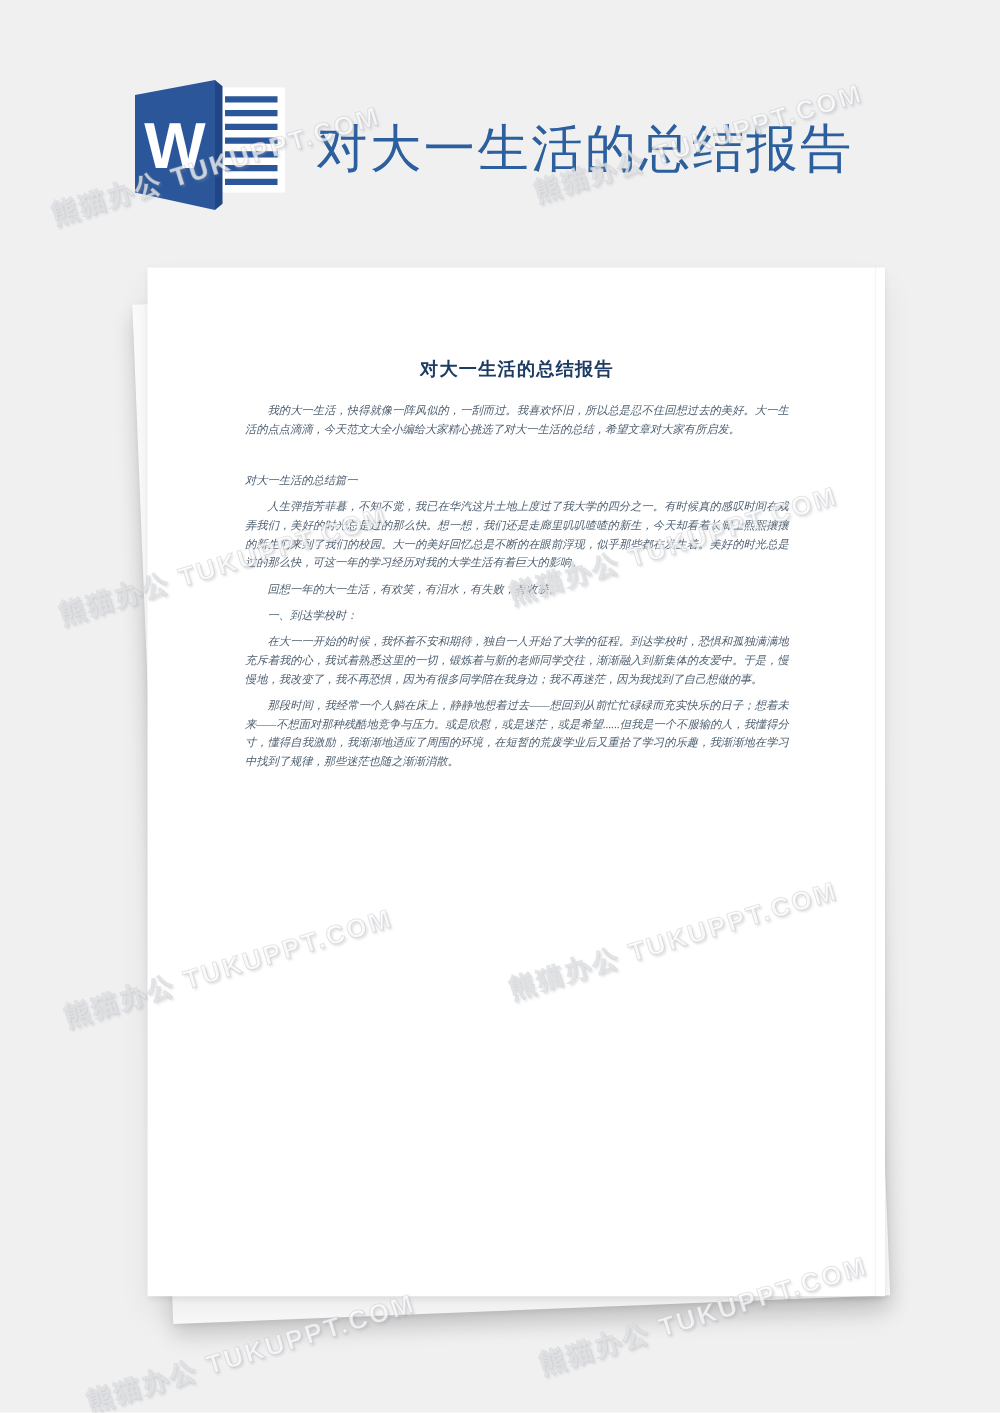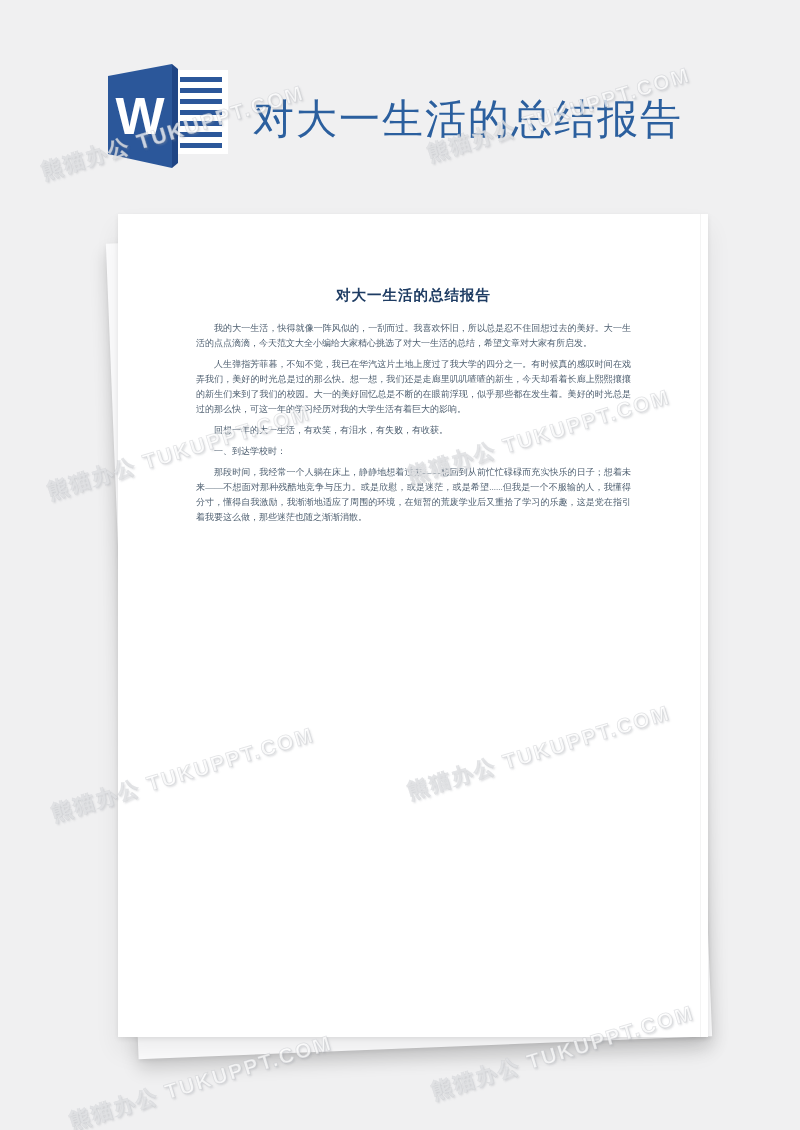--- a/index.html
+++ b/index.html
@@ -44,20 +44,21 @@
     margin:0 0 16px 0;text-align:center;
     font-size:14.5px;font-weight:bold;letter-spacing:1px;
     color:var(--doctitle,#1e3c63);
     font-family:"Liberation Sans",sans-serif;
   }
   .doc-body{
     font-family:"Liberation Serif","DejaVu Serif",serif;
     font-size:9px;line-height:15px;
     color:var(--bodytext,#4e5f70);
     text-align:justify;
+    font-style:italic;
   }
   .doc-body p{margin:0 0 6px 0;}
   .doc-body p.p-indent{text-indent:2em;}
   .doc-body p.p-label{text-indent:0;margin-top:26px;}
 
   
   .wm-layer{position:absolute;inset:0;z-index:5;pointer-events:none;}
   .wm{
     position:absolute;white-space:nowrap;
     font-weight:bold;font-size:21px;letter-spacing:2px;
@@ -102,24 +103,26 @@
     </svg>
     <h1 class="page-title">对大一生活的总结报告</h1>
   </div>
 
   <div>
     <div class="back-page"></div>
     <div class="doc-page">
       <h2 class="doc-title">对大一生活的总结报告</h2>
       <div class="doc-body">
           <p class="p-indent">我的大一生活，快得就像一阵风似的，一刮而过。我喜欢怀旧，所以总是忍不住回想过去的美好。大一生活的点点滴滴，今天范文大全小编给大家精心挑选了对大一生活的总结，希望文章对大家有所启发。</p>
+          <p class="p-label">对大一生活的总结篇一</p>
           <p class="p-indent">人生弹指芳菲暮，不知不觉，我已在华汽这片土地上度过了我大学的四分之一。有时候真的感叹时间在戏弄我们，美好的时光总是过的那么快。想一想，我们还是走廊里叽叽喳喳的新生，今天却看着长廊上熙熙攘攘的新生们来到了我们的校园。大一的美好回忆总是不断的在眼前浮现，似乎那些都在发生着。美好的时光总是过的那么快，可这一年的学习经历对我的大学生活有着巨大的影响。</p>
           <p class="p-indent">回想一年的大一生活，有欢笑，有泪水，有失败，有收获。</p>
           <p class="p-indent">一、到达学校时：</p>
-          <p class="p-indent">那段时间，我经常一个人躺在床上，静静地想着过去——想回到从前忙忙碌碌而充实快乐的日子；想着未来——不想面对那种残酷地竞争与压力。或是欣慰，或是迷茫，或是希望......但我是一个不服输的人，我懂得分寸，懂得自我激励，我渐渐地适应了周围的环境，在短暂的荒废学业后又重拾了学习的乐趣，这是党在指引着我要这么做，那些迷茫也随之渐渐消散。</p>
+          <p class="p-indent">在大一一开始的时候，我怀着不安和期待，独自一人开始了大学的征程。到达学校时，恐惧和孤独满满地充斥着我的心，我试着熟悉这里的一切，锻炼着与新的老师同学交往，渐渐融入到新集体的友爱中。于是，慢慢地，我改变了，我不再恐惧，因为有很多同学陪在我身边；我不再迷茫，因为我找到了自己想做的事。</p>
+          <p class="p-indent">那段时间，我经常一个人躺在床上，静静地想着过去——想回到从前忙忙碌碌而充实快乐的日子；想着未来——不想面对那种残酷地竞争与压力。或是欣慰，或是迷茫，或是希望......但我是一个不服输的人，我懂得分寸，懂得自我激励，我渐渐地适应了周围的环境，在短暂的荒废学业后又重拾了学习的乐趣，我渐渐地在学习中找到了规律，那些迷茫也随之渐渐消散。</p>
         </div>
     </div>
   </div>
 
   <div class="wm-layer">
     <div class="wm wm1">熊猫办公 TUKUPPT.COM</div>
     <div class="wm wm2">熊猫办公 TUKUPPT.COM</div>
     <div class="wm wm3">熊猫办公 TUKUPPT.COM</div>
     <div class="wm wm4">熊猫办公 TUKUPPT.COM</div>
     <div class="wm wm5">熊猫办公 TUKUPPT.COM</div>

